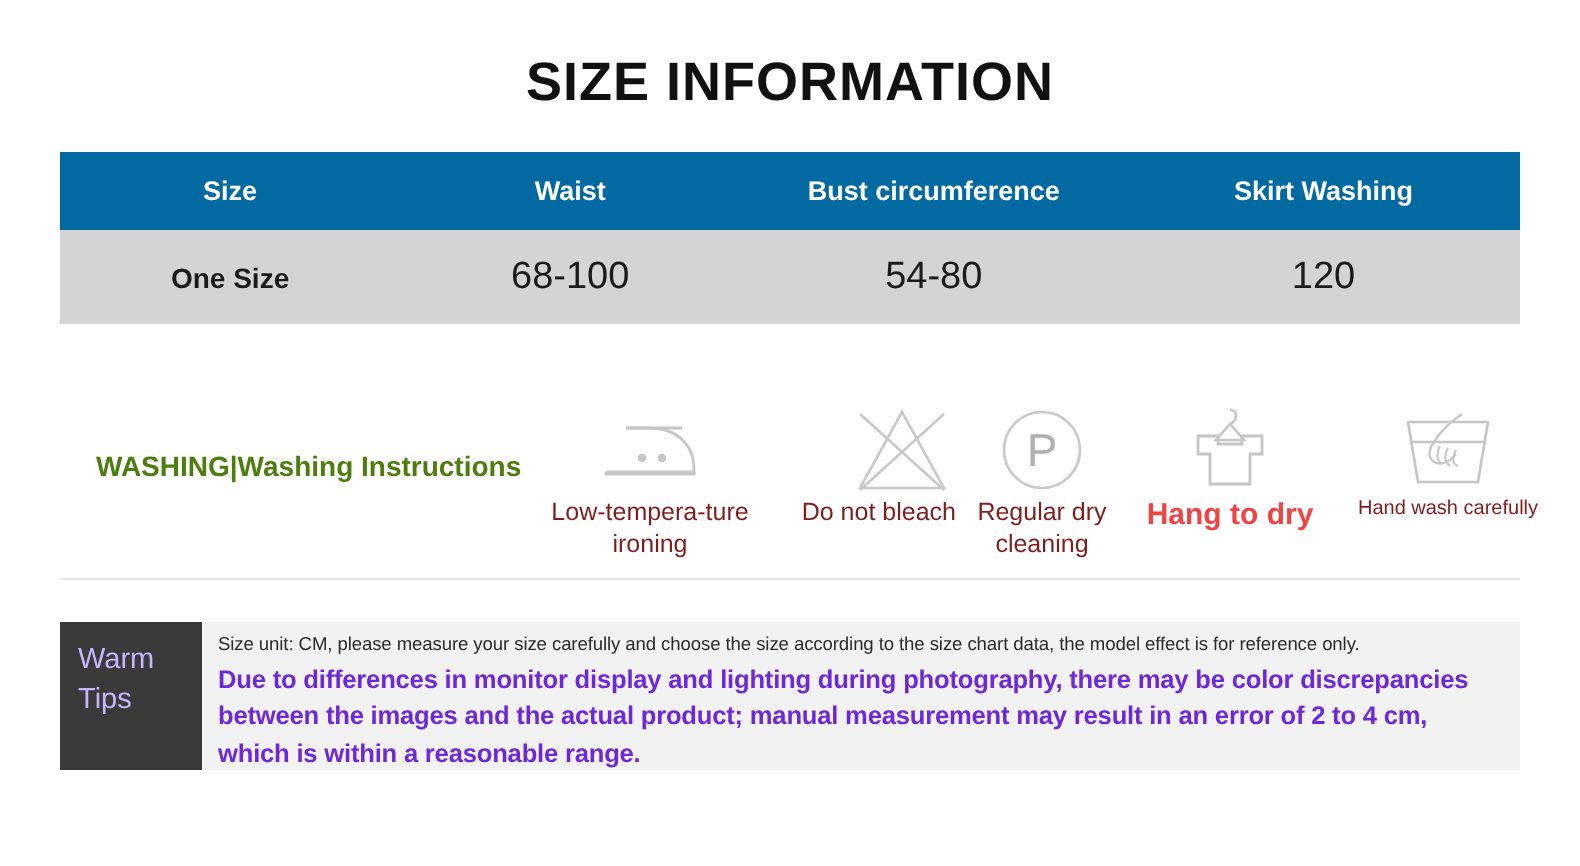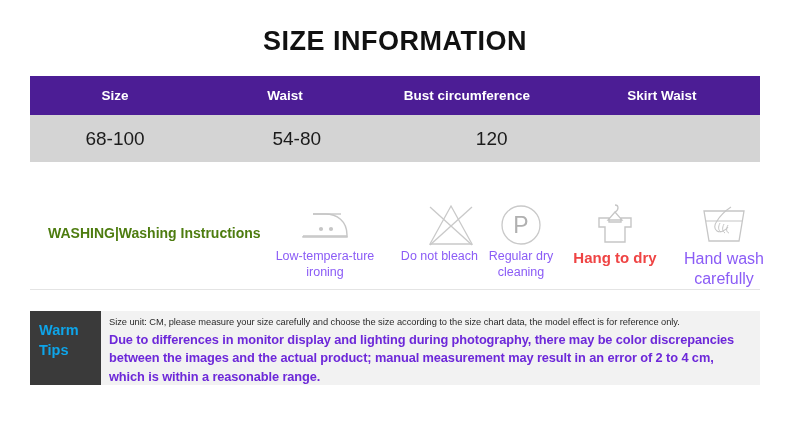--- a/index.html
+++ b/index.html
@@ -35,21 +35,21 @@
     left: 30px;
     top: 76px;
     width: 730px;
   }
   .size-row {
     display: flex;
     width: 100%;
     align-items: center;
   }
   .size-row.head {
-    background: #4c1d95;
+    background: #0369a1;
     height: 39px;
   }
   .size-row.body {
     background: #d4d4d4;
     height: 47px;
   }
   .cell {
     text-align: center;
   }
   .col-size  { width: 23.3%; }
@@ -101,33 +101,33 @@
     color: #b4b4b4;
   }
   .care .glyph {
     display: block;
     height: 48px;
     line-height: 48px;
   }
   .care .cap {
     display: block;
     line-height: 1.25;
-    color: #8b5cf6;
+    color: #7f1d1d;
   }
   .care-iron   { left: 272px; width: 106px; }
   .care-bleach { left: 378px; width: 100px; text-align: right; }
   .care-dry    { left: 474px; width: 94px;  }
   .care-hang   { left: 566px; width: 98px;  }
   .care-hand   { left: 662px; width: 124px; }
 
   .care-iron   .cap { font-size: 12.5px; }
   .care-bleach .cap { font-size: 12.5px; }
   .care-dry    .cap { font-size: 12.5px; }
   .care-hang   .cap { font-size: 15px; color: #ef4444; font-weight: 700; }
-  .care-hand   .cap { font-size: 16px; }
+  .care-hand   .cap { font-size: 10px; }
 
   .divider {
     position: absolute;
     left: 30px;
     top: 289px;
     width: 730px;
     height: 1px;
     background: #e4e4e4;
   }
 
@@ -138,23 +138,23 @@
     top: 311px;
     width: 730px;
     height: 74px;
     background: #f2f2f2;
     display: flex;
   }
   .tips-badge {
     width: 71px;
     flex: 0 0 71px;
     background: #3a3a3a;
-    color: #0ea5e9;
+    color: #c4b5fd;
     font-size: 14.5px;
-    font-weight: 700;
+    font-weight: 400;
     line-height: 1.35;
     padding: 10px 0 0 9px;
   }
   .tips-body {
     flex: 1;
     padding: 5px 8px 0 8px;
   }
   .tips-small {
     font-size: 9.3px;
     color: #2a2a2a;
@@ -175,23 +175,24 @@
 
 <div class="page">
 
   <div class="title">SIZE INFORMATION</div>
 
   <div class="size-table">
     <div class="size-row head">
       <div class="cell col-size">Size</div>
       <div class="cell col-bust">Waist</div>
       <div class="cell col-waist">Bust circumference</div>
-      <div class="cell col-skirt">Skirt Waist</div>
+      <div class="cell col-skirt">Skirt Washing</div>
     </div>
     <div class="size-row body">
+      <div class="cell col-size">One Size</div>
       <div class="cell col-bust">68-100</div>
       <div class="cell col-waist">54-80</div>
       <div class="cell col-skirt">120</div>
     </div>
   </div>
 
   <div class="wash-section">
 
     <div class="wash-title">WASHING|Washing Instructions</div>
 

